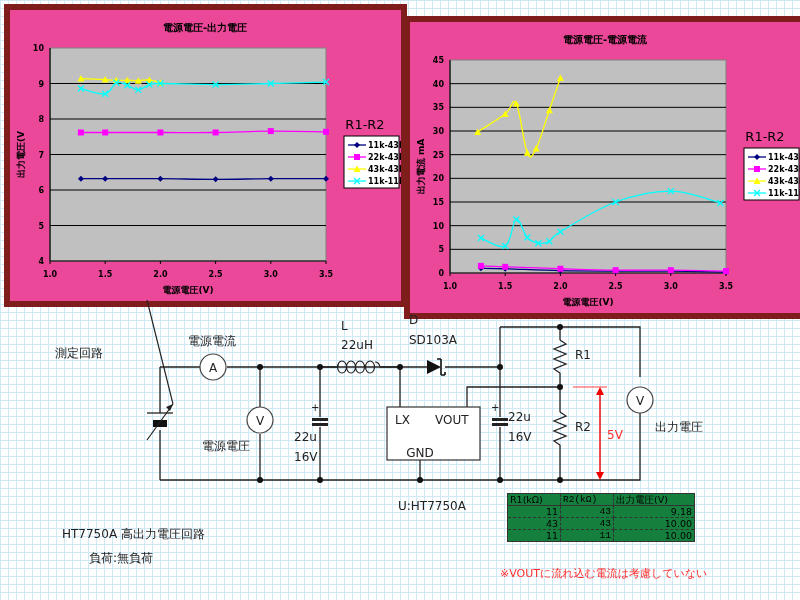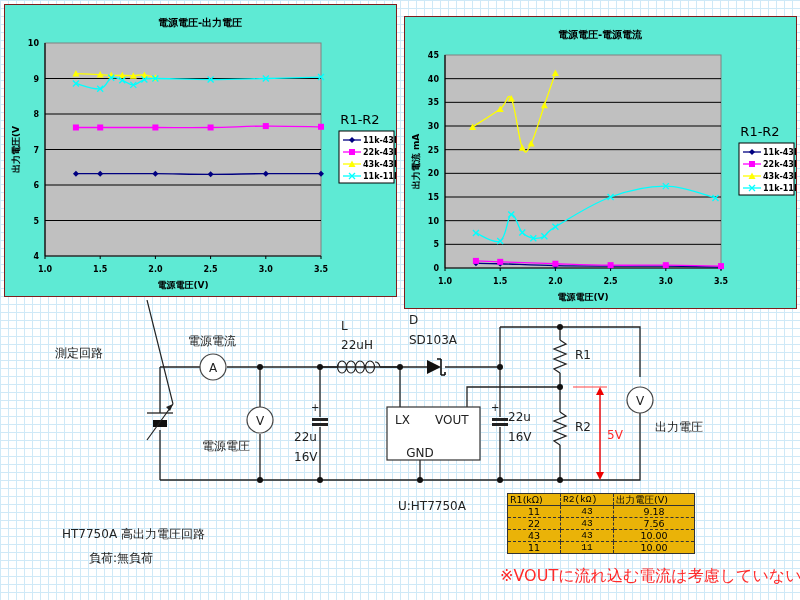--- a/index.html
+++ b/index.html
@@ -6,51 +6,51 @@
   body {
     width:800px; height:600px; position:relative; overflow:hidden;
     background-color:#ffffff;
     background-image:
       linear-gradient(#cfe9f7 1px, transparent 1px),
       linear-gradient(90deg, #cfe9f7 1px, transparent 1px);
     background-size:8px 8px;
     font-family:"DejaVu Sans", sans-serif;
   }
   .chart-panel {
-    position:absolute; background:#5eead4; border:1px solid #7f1d1d;
+    position:absolute; background:#ec4899; border:6px solid #7f1d1d;
   }
   #chart1 { left:4px; top:4px; width:391px; height:291px; }
   #chart2 { left:404px; top:16px; width:391px; height:291px; }
   .chart-panel svg { position:absolute; left:0; top:0; }
   .ctitle { font-size:10px; font-weight:bold; fill:#000; }
   .tick { font-size:8px; fill:#000; font-weight:bold; }
   .axlabel { font-size:9px; fill:#000; font-weight:bold; }
   .legtitle { font-size:13px; fill:#000; }
   .legtext { font-size:8px; fill:#000; font-weight:bold; }
 
   #circuit { position:absolute; left:0; top:300px; width:800px; height:300px; }
   .ckt-text { font-size:12px; fill:#222; }
   .ckt-red { fill:#ff2a2a; font-size:12px; }
 
   #result-table {
     position:absolute; left:507px; top:493px; border-collapse:collapse;
-    background:#eab308; border:1px solid #333; font-size:9.5px;
+    background:#15803d; border:1px solid #333; font-size:9.5px;
     font-family:"DejaVu Sans", sans-serif;
   }
   #result-table th, #result-table td {
     padding:0 2px; height:11px; line-height:11px;
     border-left:1px dashed #333; border-right:1px dashed #333;
   }
   #result-table th { font-weight:normal; text-align:left; border-bottom:1px solid #333; }
-  #result-table td { text-align:center; border-bottom:1px dashed #333; }
+  #result-table td { text-align:right; border-bottom:1px dashed #333; }
   #result-table th.c1, #result-table td.c1 { width:48px; }
   #result-table th.c2, #result-table td.c2 { width:48px;font-family:Liberation Mono, monospace; }
   #result-table th.c3, #result-table td.c3 { width:76px;margin-top:10px; }
   #note {
-    position:absolute; left:500px; top:566px; color:#ff2a2a; font-size:16px; white-space:nowrap;
+    position:absolute; left:500px; top:566px; color:#ff2a2a; font-size:11px; white-space:nowrap;
   }
 </style>
 </head>
 <body>
 
 <div class="chart-panel" id="chart1">
   <svg width="391" height="291">
     <text class="ctitle" x="195" y="21" text-anchor="middle">電源電圧-出力電圧</text>
     <rect class="plot-area" fill="#c0c0c0" stroke="#808080" x="40" y="38" width="276" height="213"></rect>
     <g class="grid">
@@ -363,25 +363,20 @@
       <th class="c3">出力電圧(V)</th>
     </tr>
   </thead>
   <tbody>
     <tr>
       <td class="c1">11</td>
       <td class="c2">43</td>
       <td class="c3">9.18</td>
     </tr>
     <tr>
-      <td class="c1">22</td>
-      <td class="c2">43</td>
-      <td class="c3">7.56</td>
-    </tr>
-    <tr>
       <td class="c1">43</td>
       <td class="c2">43</td>
       <td class="c3">10.00</td>
     </tr>
     <tr>
       <td class="c1">11</td>
       <td class="c2">11</td>
       <td class="c3">10.00</td>
     </tr>
   </tbody>

